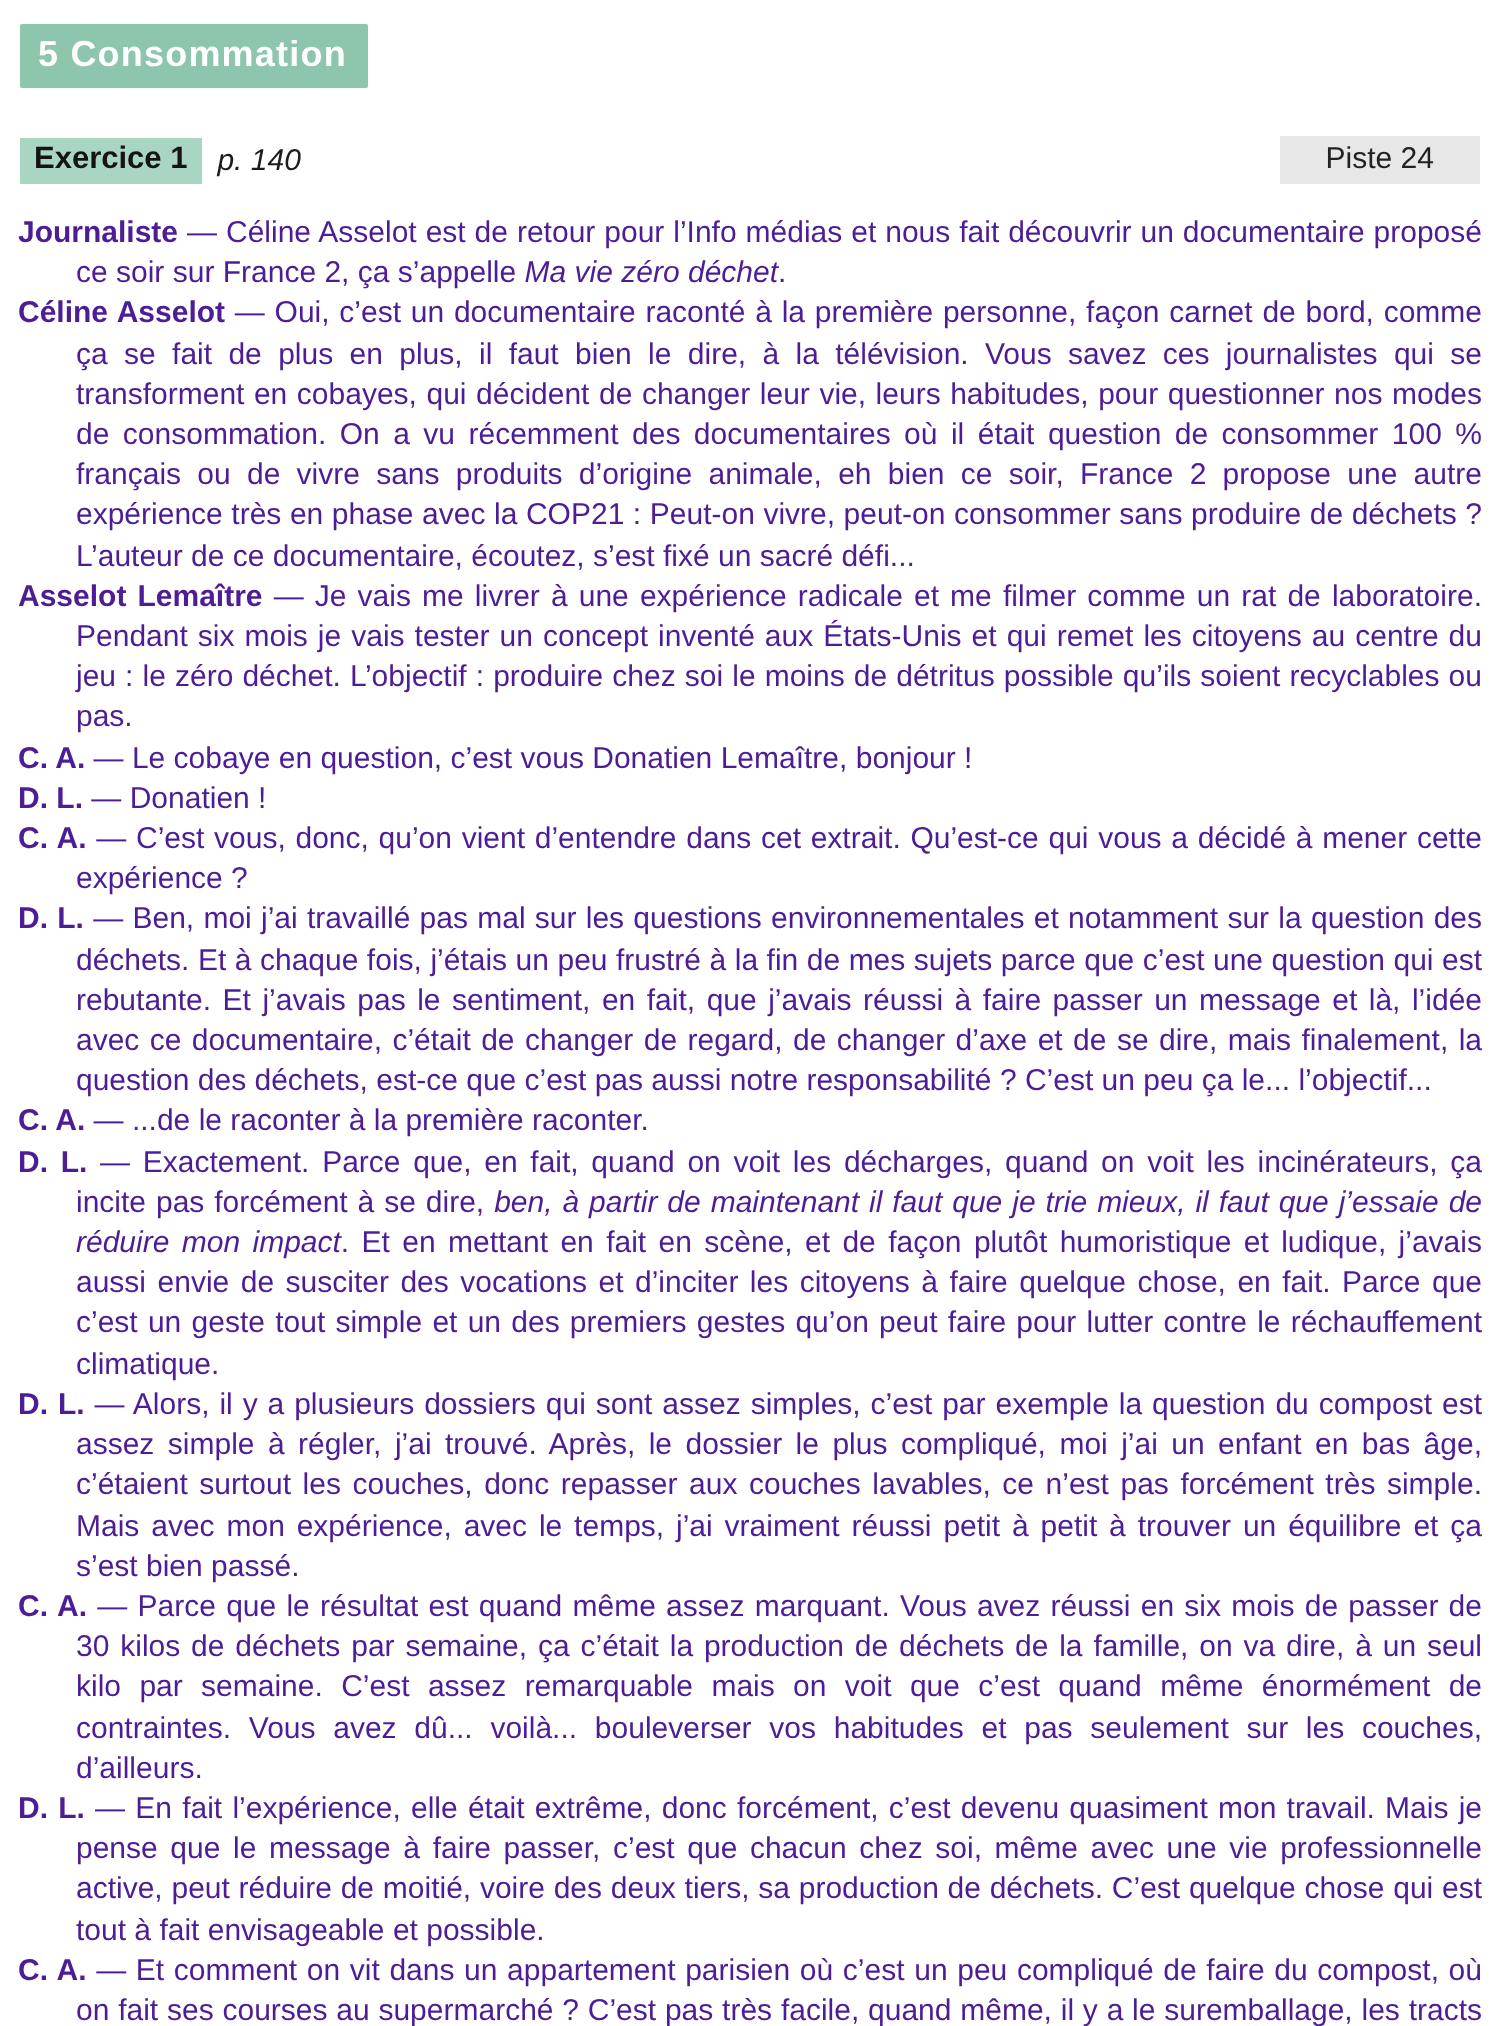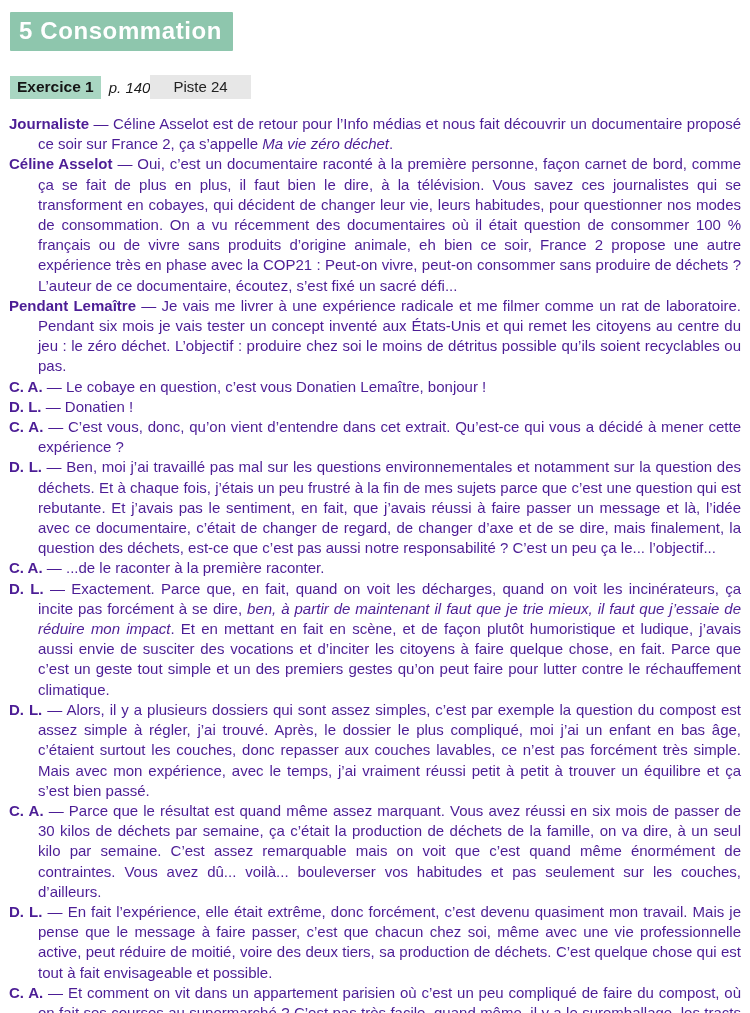--- a/index.html
+++ b/index.html
@@ -7,29 +7,30 @@
     width:750px; height:1013px; overflow:hidden;
     font-family:"Liberation Sans", sans-serif;
     color:#1c1c1c;
     -webkit-font-smoothing:antialiased;
   }
   .unit-badge {
     display:inline-block;
     background:#8ec6ad;
     color:#ffffff;
     font-weight:bold;
-    font-size:24px;
+    font-size:18px;
     letter-spacing:0.6px;
     padding:5px 11px 6px 9px;
     margin:12px 0 0 10px;
     border-radius:1px;
   }
   .exercise-row {
     display:flex;
     align-items:center;
+    justify-content:space-between;
     margin:24px 10px 0 10px;
   }
   .exercise-left { display:flex; align-items:center; }
   .exercise-badge {
     background:#a9d6c2;
     color:#141414;
     font-weight:bold;
     font-size:15.5px;
     padding:2px 7px 3px;
   }
@@ -68,21 +69,21 @@
     <div class="exercise-left">
       <span class="exercise-badge">Exercice 1</span>
       <span class="page-ref">p. 140</span>
     </div>
     <span class="track-badge">Piste 24</span>
   </div>
 
   <div class="transcript">
       <p class="para"><strong class="speaker">Journaliste</strong><span> — Céline Asselot est de retour pour l’Info médias et nous fait découvrir un documentaire proposé ce soir sur France 2, ça s’appelle </span><em>Ma vie zéro déchet</em><span>.</span></p>
       <p class="para"><strong class="speaker">Céline Asselot</strong><span> — Oui, c’est un documentaire raconté à la première personne, façon carnet de bord, comme ça se fait de plus en plus, il faut bien le dire, à la télévision. Vous savez ces journalistes qui se transforment en cobayes, qui décident de changer leur vie, leurs habitudes, pour questionner nos modes de consommation. On a vu récemment des documentaires où il était question de consommer 100 % français ou de vivre sans produits d’origine animale, eh bien ce soir, France 2 propose une autre expérience très en phase avec la COP21 : Peut-on vivre, peut-on consommer sans produire de déchets ? L’auteur de ce documentaire, écoutez, s’est fixé un sacré défi...</span></p>
-      <p class="para"><strong class="speaker">Pendant Lemaître</strong><span> — Je vais me livrer à une expérience radicale et me filmer comme un rat de laboratoire. Pendant six mois je vais tester un concept inventé aux États-Unis et qui remet les citoyens au centre du jeu : le zéro déchet. L’objectif : produire chez soi le moins de détritus possible qu’ils soient recyclables ou pas.</span></p>
+      <p class="para"><strong class="speaker">Asselot Lemaître</strong><span> — Je vais me livrer à une expérience radicale et me filmer comme un rat de laboratoire. Pendant six mois je vais tester un concept inventé aux États-Unis et qui remet les citoyens au centre du jeu : le zéro déchet. L’objectif : produire chez soi le moins de détritus possible qu’ils soient recyclables ou pas.</span></p>
       <p class="para"><strong class="speaker">C. A.</strong><span> — Le cobaye en question, c’est vous Donatien Lemaître, bonjour !</span></p>
       <p class="para"><strong class="speaker">D. L.</strong><span> — Donatien !</span></p>
       <p class="para"><strong class="speaker">C. A.</strong><span> — C’est vous, donc, qu’on vient d’entendre dans cet extrait. Qu’est-ce qui vous a décidé à mener cette expérience ?</span></p>
       <p class="para"><strong class="speaker">D. L.</strong><span> — Ben, moi j’ai travaillé pas mal sur les questions environnementales et notamment sur la question des déchets. Et à chaque fois, j’étais un peu frustré à la fin de mes sujets parce que c’est une question qui est rebutante. Et j’avais pas le sentiment, en fait, que j’avais réussi à faire passer un message et là, l’idée avec ce documentaire, c’était de changer de regard, de changer d’axe et de se dire, mais finalement, la question des déchets, est-ce que c’est pas aussi notre responsabilité ? C’est un peu ça le... l’objectif...</span></p>
       <p class="para"><strong class="speaker">C. A.</strong><span> — ...de le raconter à la première raconter.</span></p>
       <p class="para"><strong class="speaker">D. L.</strong><span> — Exactement. Parce que, en fait, quand on voit les décharges, quand on voit les incinérateurs, ça incite pas forcément à se dire, </span><em>ben, à partir de maintenant il faut que je trie mieux, il faut que j’essaie de réduire mon impact</em><span>. Et en mettant en fait en scène, et de façon plutôt humoristique et ludique, j’avais aussi envie de susciter des vocations et d’inciter les citoyens à faire quelque chose, en fait. Parce que c’est un geste tout simple et un des premiers gestes qu’on peut faire pour lutter contre le réchauffement climatique.</span></p>
       <p class="para"><strong class="speaker">D. L.</strong><span> — Alors, il y a plusieurs dossiers qui sont assez simples, c’est par exemple la question du compost est assez simple à régler, j’ai trouvé. Après, le dossier le plus compliqué, moi j’ai un enfant en bas âge, c’étaient surtout les couches, donc repasser aux couches lavables, ce n’est pas forcément très simple. Mais avec mon expérience, avec le temps, j’ai vraiment réussi petit à petit à trouver un équilibre et ça s’est bien passé.</span></p>
       <p class="para"><strong class="speaker">C. A.</strong><span> — Parce que le résultat est quand même assez marquant. Vous avez réussi en six mois de passer de 30 kilos de déchets par semaine, ça c’était la production de déchets de la famille, on va dire, à un seul kilo par semaine. C’est assez remarquable mais on voit que c’est quand même énormément de contraintes. Vous avez dû... voilà... bouleverser vos habitudes et pas seulement sur les couches, d’ailleurs.</span></p>
       <p class="para"><strong class="speaker">D. L.</strong><span> — En fait l’expérience, elle était extrême, donc forcément, c’est devenu quasiment mon travail. Mais je pense que le message à faire passer, c’est que chacun chez soi, même avec une vie professionnelle active, peut réduire de moitié, voire des deux tiers, sa production de déchets. C’est quelque chose qui est tout à fait envisageable et possible.</span></p>
       <p class="para"><strong class="speaker">C. A.</strong><span> — Et comment on vit dans un appartement parisien où c’est un peu compliqué de faire du compost, où on fait ses courses au supermarché ? C’est pas très facile, quand même, il y a le suremballage, les tracts publicitaires, on est quand même entouré de déchets, même si on ne le souhaite pas.</span></p>

